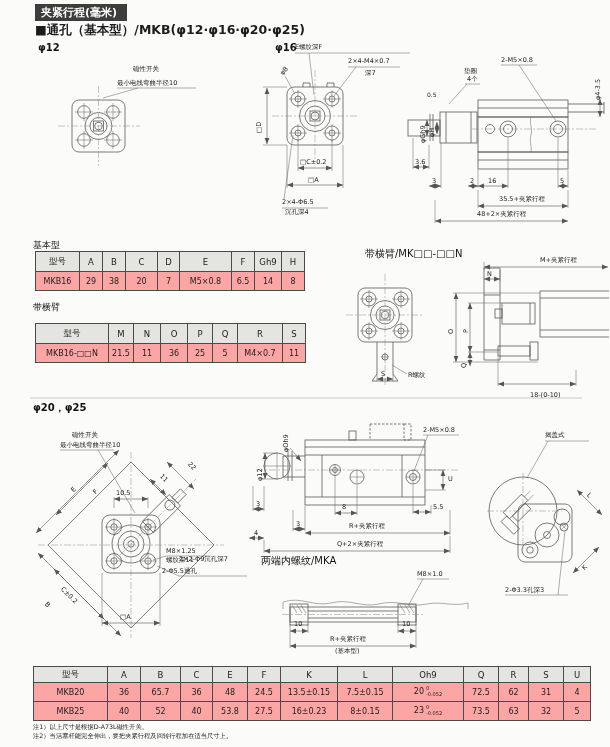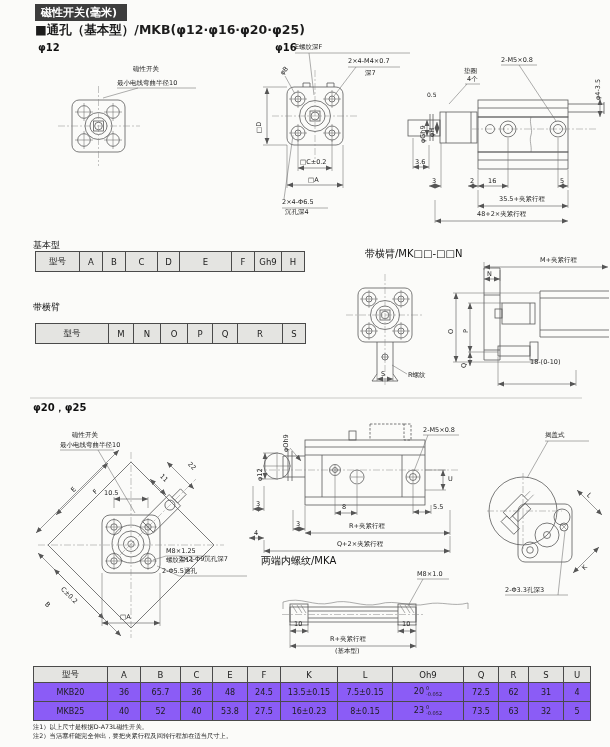--- a/index.html
+++ b/index.html
@@ -10,21 +10,21 @@
 .rv{transform:rotate(-90deg);transform-origin:0 0}
 .r45{transform:rotate(45deg);transform-origin:0 0}
 .rm45{transform:rotate(-45deg);transform-origin:0 0}
 .rm48{transform:rotate(-48deg);transform-origin:0 0}
 .sec{font-size:10px;font-weight:bold;color:#111}
 .dt{font-size:10px;color:#111}
 .tlab{font-size:9px;color:#111}
 .hdrbar{position:absolute;left:35px;top:4px;background:#3d3d3d;color:#fff;font-weight:bold;font-size:11px;line-height:17px;height:17px;padding:0 10px 0 6px;z-index:3}
 .title{position:absolute;left:35px;top:22px;font-size:12.5px;font-weight:bold;z-index:3}
 .tbl{position:absolute;z-index:3}
-.tbl table{border-collapse:collapse;table-layout:fixed;background:#8b5cf6}
+.tbl table{border-collapse:collapse;table-layout:fixed;background:#fca5a5}
 .tbl th,.tbl td{border:1px solid #4a4a4a;text-align:center;vertical-align:middle;font-size:8px;padding:0 1px;overflow:hidden;font-weight:normal}
 .tbl th{background:#e4e4e1;height:19px;font-size:8.5px}
 .tbl td{height:18px}
 .tbl3 th{height:15px}
 .tbl3 td{height:18px}
 .tol{display:inline-flex;flex-direction:column;font-size:5px;line-height:1.15;margin-left:2px;vertical-align:middle;text-align:left}
 .fn{position:absolute;font-size:6.3px;color:#222;z-index:3}
 </style>
 </head>
 <body>
@@ -270,21 +270,21 @@
 <path class="cl" d="M282,614.5H424"></path>
 <path class="tn" d="M417,579H449 M423,579L408,606"></path>
 <path class="tn" d="M290,624V633 M308,624V633 M398,624V633 M416,624V633"></path>
 <line class="dm" x1="290" y1="631" x2="308" y2="631" marker-start="url(#ar)" marker-end="url(#ar)"></line>
 <line class="dm" x1="398" y1="631" x2="416" y2="631" marker-start="url(#ar)" marker-end="url(#ar)"></line>
 <path class="tn" d="M290,633V648 M416,633V648"></path>
 <line class="dm" x1="290" y1="646" x2="416" y2="646" marker-start="url(#ar)" marker-end="url(#ar)"></line>
 </g>
 </svg>
 
-<div class="hdrbar">磁性开关(毫米)</div>
+<div class="hdrbar">夹紧行程(毫米)</div>
 <div class="title">■通孔（基本型）/MKB(φ12·φ16·φ20·φ25)</div>
 
 <span class="lbl sec" style="left:38px;top:42px">φ12</span>
 <span class="lbl" style="left:133px;top:66px">磁性开关</span>
 <span class="lbl" style="left:117px;top:80px">最小电线弯曲半径10</span>
 
 <span class="lbl sec" style="left:275px;top:42px">φ16</span>
 <span class="lbl" style="left:295px;top:44px">E螺纹深F</span>
 <span class="lbl" style="left:348px;top:58px">2×4-M4×0.7</span>
 <span class="lbl" style="left:365px;top:70px">深7</span>
@@ -330,20 +330,31 @@
           <th>B</th>
           <th>C</th>
           <th>D</th>
           <th>E</th>
           <th>F</th>
           <th>Gh9</th>
           <th>H</th>
         </tr>
       </thead>
       <tbody>
+        <tr>
+          <td>MKB16</td>
+          <td>29</td>
+          <td>38</td>
+          <td>20</td>
+          <td>7</td>
+          <td>M5×0.8</td>
+          <td>6.5</td>
+          <td>14</td>
+          <td>8</td>
+        </tr>
       </tbody>
     </table>
   </div>
 <span class="lbl tlab" style="left:33px;top:302px">带横臂</span>
 <div class="tbl" style="left:35px;top:323px">
     <table>
       <colgroup>
         <col style="width: 73px;">
         <col style="width: 25px;">
         <col style="width: 27px;">
@@ -359,40 +370,50 @@
           <th>M</th>
           <th>N</th>
           <th>O</th>
           <th>P</th>
           <th>Q</th>
           <th>R</th>
           <th>S</th>
         </tr>
       </thead>
       <tbody>
+        <tr>
+          <td>MKB16-□□N</td>
+          <td>21.5</td>
+          <td>11</td>
+          <td>36</td>
+          <td>25</td>
+          <td>5</td>
+          <td>M4×0.7</td>
+          <td>11</td>
+        </tr>
       </tbody>
     </table>
   </div>
 
 <span class="lbl dt" style="left:365px;top:248px">带横臂/MK□□-□□N</span>
 <span class="lbl" style="left:540px;top:257px">M+夹紧行程</span>
 <span class="lbl" style="left:487px;top:271px">N</span>
 <span class="lbl rv" style="left:448px;top:334px">O</span>
 <span class="lbl rv" style="left:463px;top:333px">P</span>
 <span class="lbl rv" style="left:461px;top:368px">Q</span>
 <span class="lbl" style="left:381px;top:371px">S</span>
 <span class="lbl" style="left:408px;top:372px">R螺纹</span>
-<span class="lbl" style="left:530px;top:359px">18-(0-10)</span>
+<span class="lbl" style="left:530px;top:392px">18-(0-10)</span>
 
 <span class="lbl sec" style="left:33px;top:402px">φ20，φ25</span>
 <span class="lbl" style="left:72px;top:432px">磁性开关</span>
 <span class="lbl" style="left:60px;top:442px">最小电线弯曲半径10</span>
 <span class="lbl rm45" style="left:70px;top:489px">E</span>
 <span class="lbl rm45" style="left:92px;top:491px">F</span>
-<span class="lbl" style="left:104px;top:490px">10.5</span>
+<span class="lbl" style="left:116px;top:490px">10.5</span>
 <span class="lbl r45" style="left:163px;top:473px">11</span>
 <span class="lbl r45" style="left:191px;top:461px">22</span>
 <span class="lbl" style="left:166px;top:548px">M8×1.25</span>
 <span class="lbl" style="left:166px;top:557px">螺纹深11</span>
 <span class="lbl" style="left:162px;top:568px">2-Φ5.5通孔</span>
 <span class="lbl" style="left:179px;top:556px">2×2-Φ9沉孔深7</span>
 <span class="lbl r45" style="left:64px;top:586px">C±0.2</span>
 <span class="lbl r45" style="left:48px;top:601px">B</span>
 <span class="lbl" style="left:120px;top:614px">□A</span>
 

